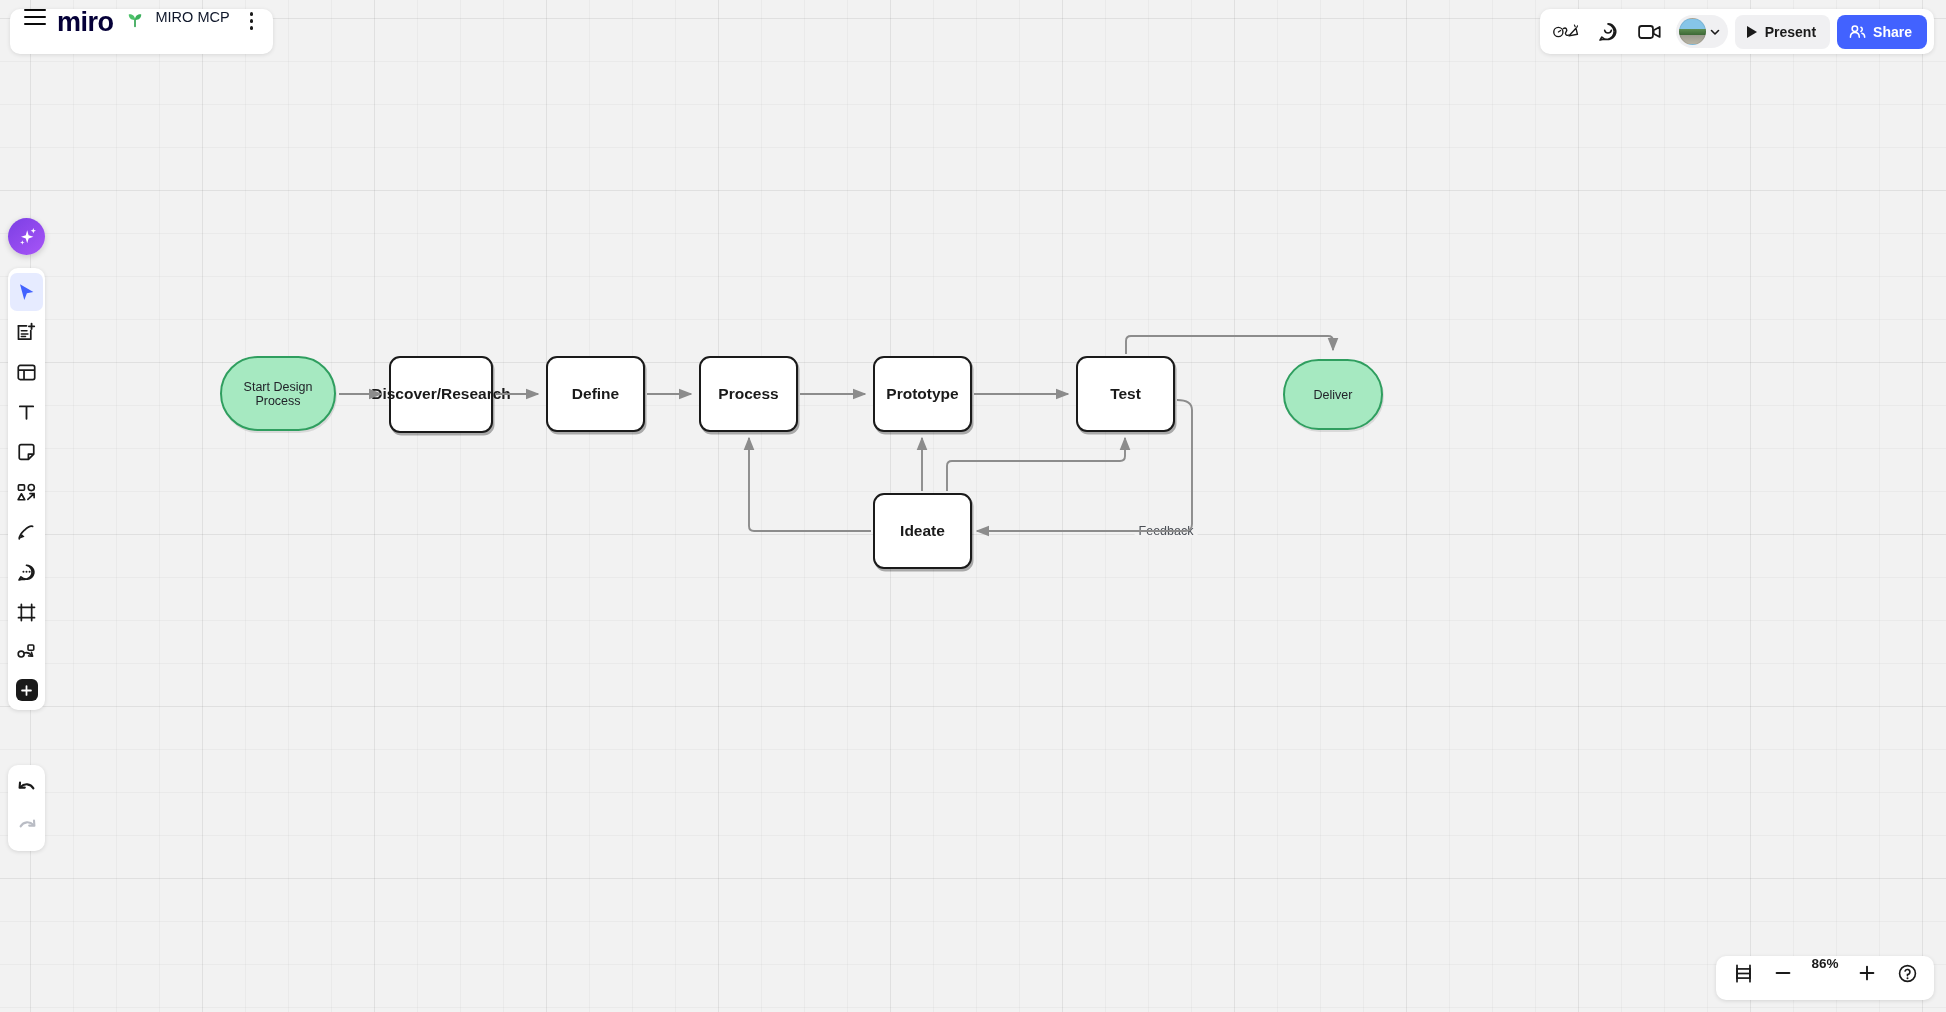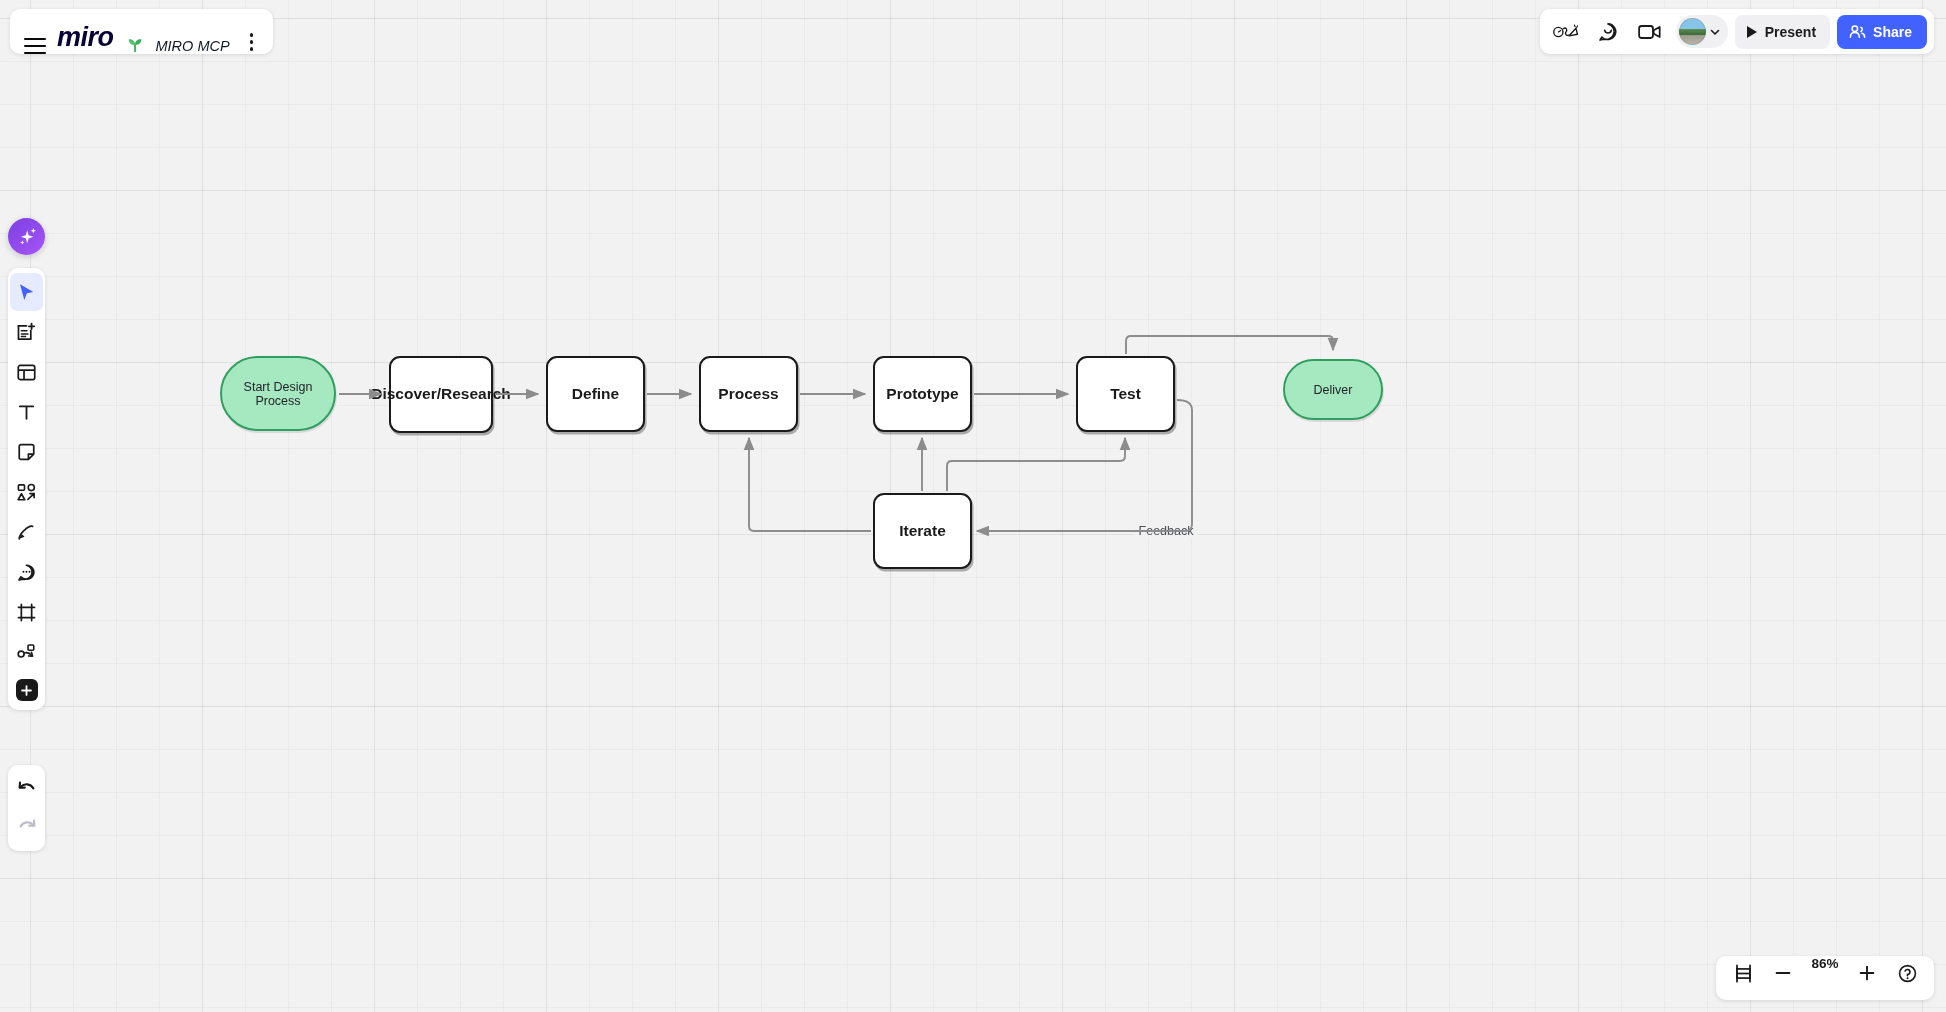--- a/index.html
+++ b/index.html
@@ -20,26 +20,25 @@
       linear-gradient(to bottom, rgba(0,0,0,0.045) 1px, transparent 1px),
       linear-gradient(to right,  rgba(0,0,0,0.030) 1px, transparent 1px),
       linear-gradient(to bottom, rgba(0,0,0,0.030) 1px, transparent 1px);
     background-size: 172px 172px, 172px 172px, 43px 43px, 43px 43px;
     background-position: 30px 18px, 30px 18px, 30px 18px, 30px 18px;
   }
 
   
   #header-bar {
     position: absolute; left: 10px; top: 9px;
-    height: 45px; display: flex; align-items: flex-end;
+    height: 45px; display: flex; align-items: flex-start;
     background: #fff; border-radius: 10px;
     padding: 0 10px 0 14px; gap: 11px;
     box-shadow: 0 1px 4px rgba(0,0,0,.11);
     z-index: 30;
-    font-style: italic;
   }
   .hamburger { width: 22px; height: 16px; display:flex; flex-direction:column;
                justify-content: space-between; cursor: pointer; }
   .hamburger i { display:block; height:2px; background:#0a0a0a; border-radius:2px; }
   .miro-logo { font-size: 27px; font-weight: 700; letter-spacing: -0.5px;
                color: #050038; line-height: 1; padding-bottom: 3px; }
   .board-title { font-size: 14.5px; color: #0f172a; white-space: nowrap; }
   .kebab { width: 22px; height: 24px; display:flex; flex-direction:column;
            align-items:center; justify-content:center; gap:3.5px; cursor:pointer; }
   .kebab i { width:3.4px; height:3.4px; border-radius:50%; background:#1a1a1a; display:block; }
@@ -169,25 +168,25 @@
     </div>
     <div class="node process" style="left: 699px; top: 356px; width: 99px; height: 76px; background: rgb(255, 255, 255); border-color: rgb(26, 26, 26);">
       <span>Process</span>
     </div>
     <div class="node process" style="left: 873px; top: 356px; width: 99px; height: 76px; background: rgb(255, 255, 255); border-color: rgb(26, 26, 26);">
       <span>Prototype</span>
     </div>
     <div class="node process" style="left: 1076px; top: 356px; width: 99px; height: 76px; background: rgb(255, 255, 255); border-color: rgb(26, 26, 26);">
       <span>Test</span>
     </div>
-    <div class="node terminator" style="left: 1283px; top: 359px; width: 100px; height: 61px; background: rgb(166, 233, 193); border-color: rgb(47, 158, 95);">
+    <div class="node terminator" style="left: 1283px; top: 359px; width: 100px; height: 71px; background: rgb(166, 233, 193); border-color: rgb(47, 158, 95);">
       <span>Deliver</span>
     </div>
     <div class="node process" style="left: 873px; top: 493px; width: 99px; height: 76px; background: rgb(255, 255, 255); border-color: rgb(26, 26, 26);">
-      <span>Iterate</span>
+      <span>Ideate</span>
     </div>
   </div>
 <div id="labels-layer">
     <div class="edge-label" style="left: 1166px; top: 531px; transform: translate(-50%, -50%);">Feedback</div>
   </div>
 
 <div id="header-bar">
   <div class="hamburger">
     <i></i>
       <i></i>

